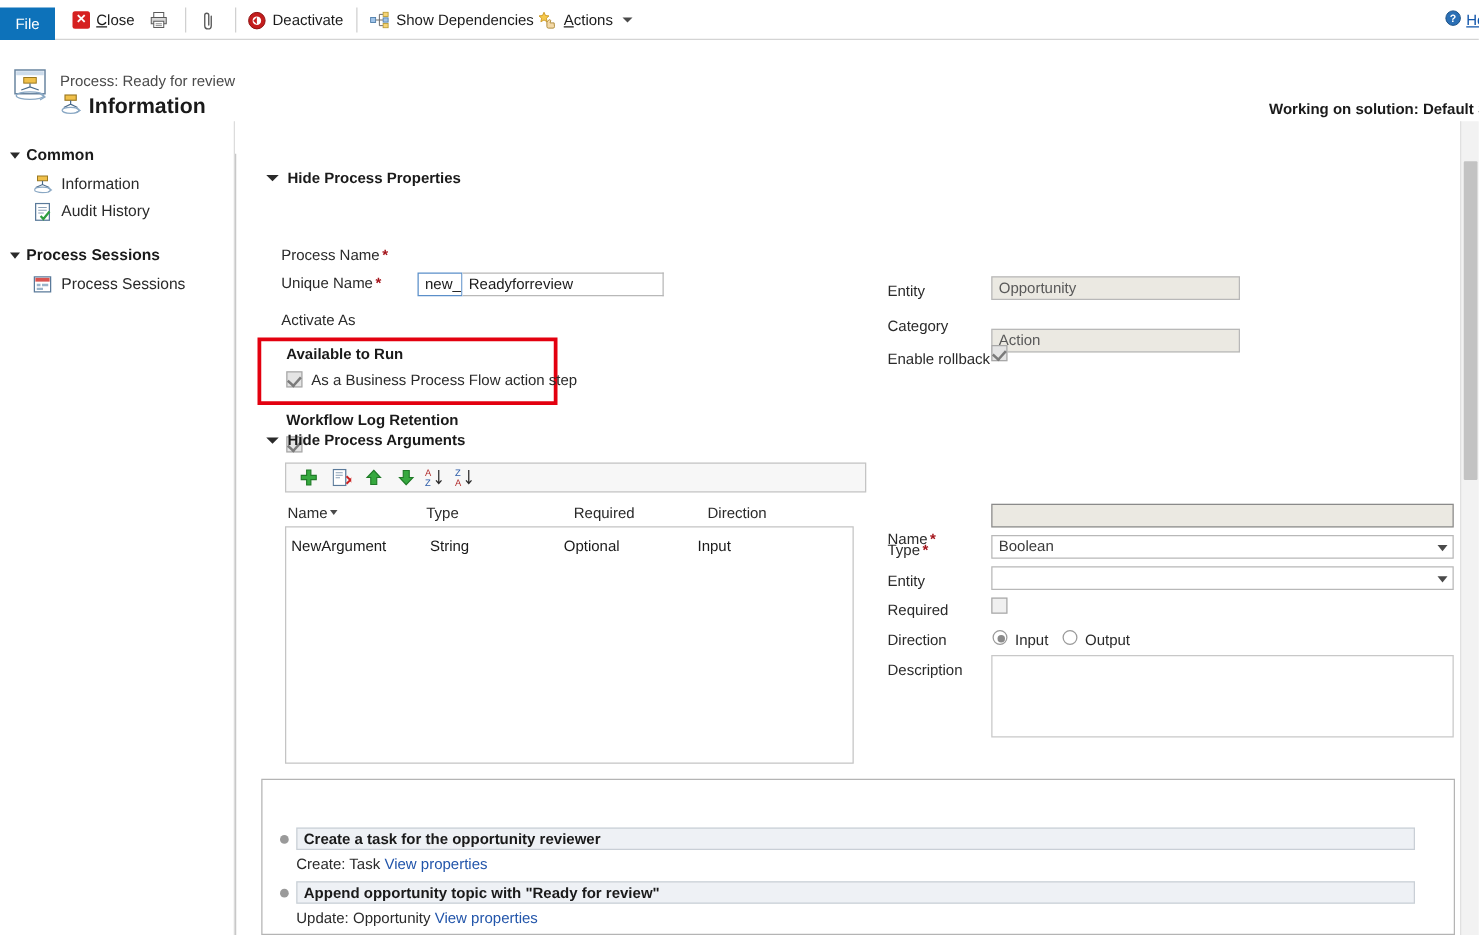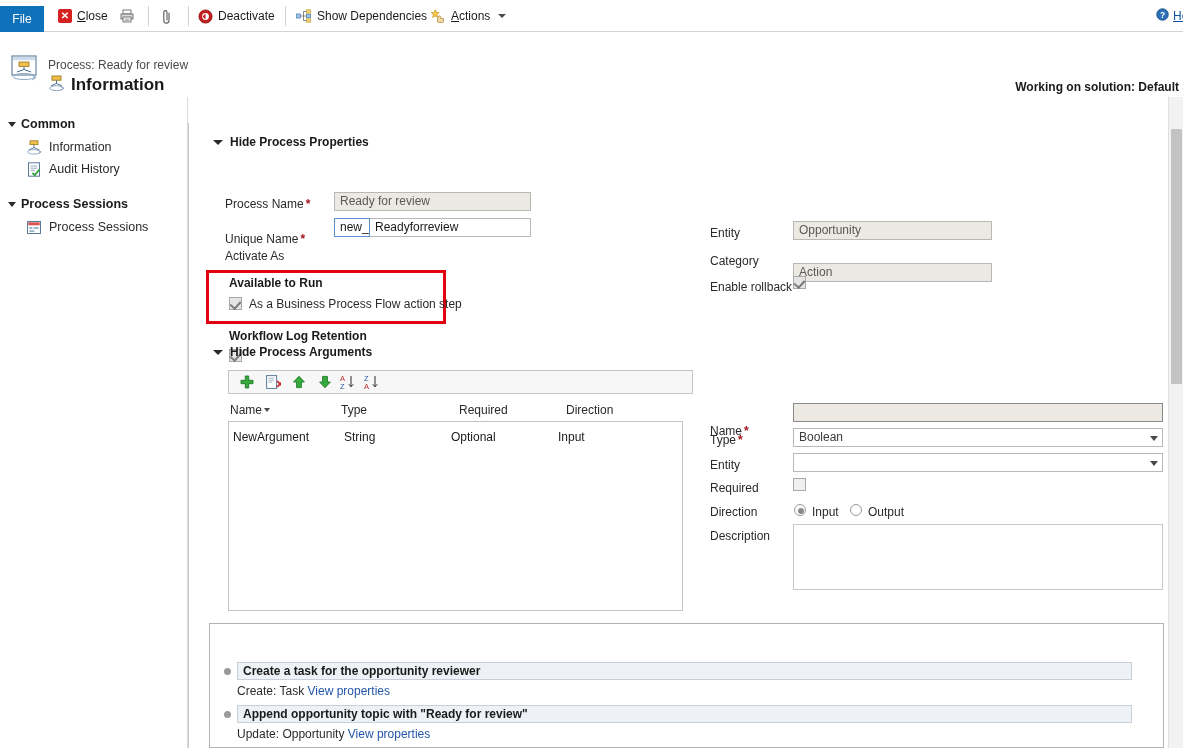--- a/index.html
+++ b/index.html
@@ -392,23 +392,22 @@
   <div id="form-panel">
 
     <div class="section-toggle" style="left:24px; top:12px;">
       <span class="sec-tri"></span>
       <span>Hide Process Properties</span>
     </div>
 
     <div class="fld-label" style="left:36px; top:74px;">
       <span>Process Name</span><span class="req">*</span>
     </div>
-    <div class="inp" style="left:145px; top:69px; width:197px;">Ready for review</div>
-
-    <div class="fld-label" style="left:36px; top:109px;">
+
+    <div class="fld-label" style="left:36px; top:96px;">
       <span>Unique Name</span><span class="req">*</span>
     </div>
     <div class="inp white" style="left:145px; top:95px; width:36px; border:1px solid #5b8fc9;">new_</div>
     <div class="inp white" style="left:181px; top:95px; width:161px; border-left:none;">Readyforreview</div>
 
     <div class="fld-label" style="left:36px; top:126px;">Activate As</div>
 
     <div class="fld-label" style="left:521px; top:103px;">Entity</div>
     <div class="inp" style="left:604px; top:98px; width:199px;">Opportunity</div>
 

